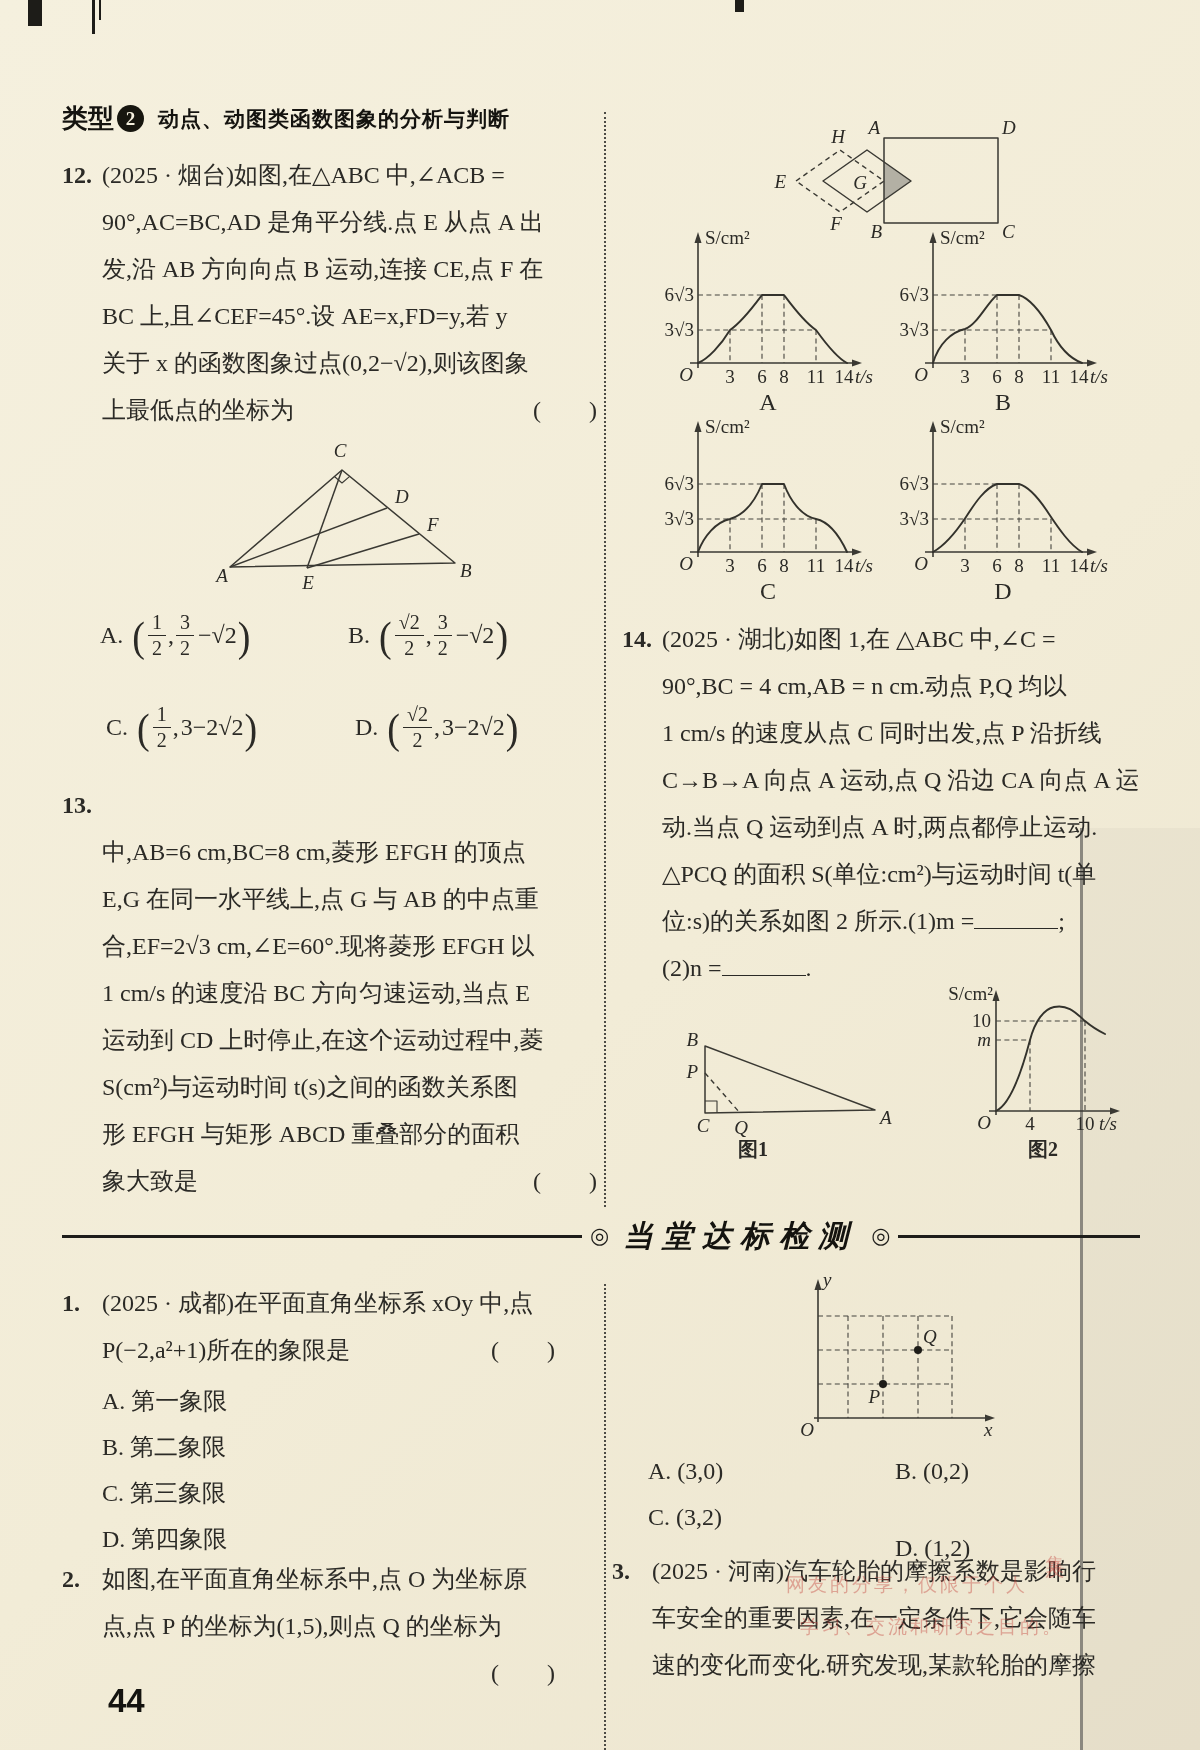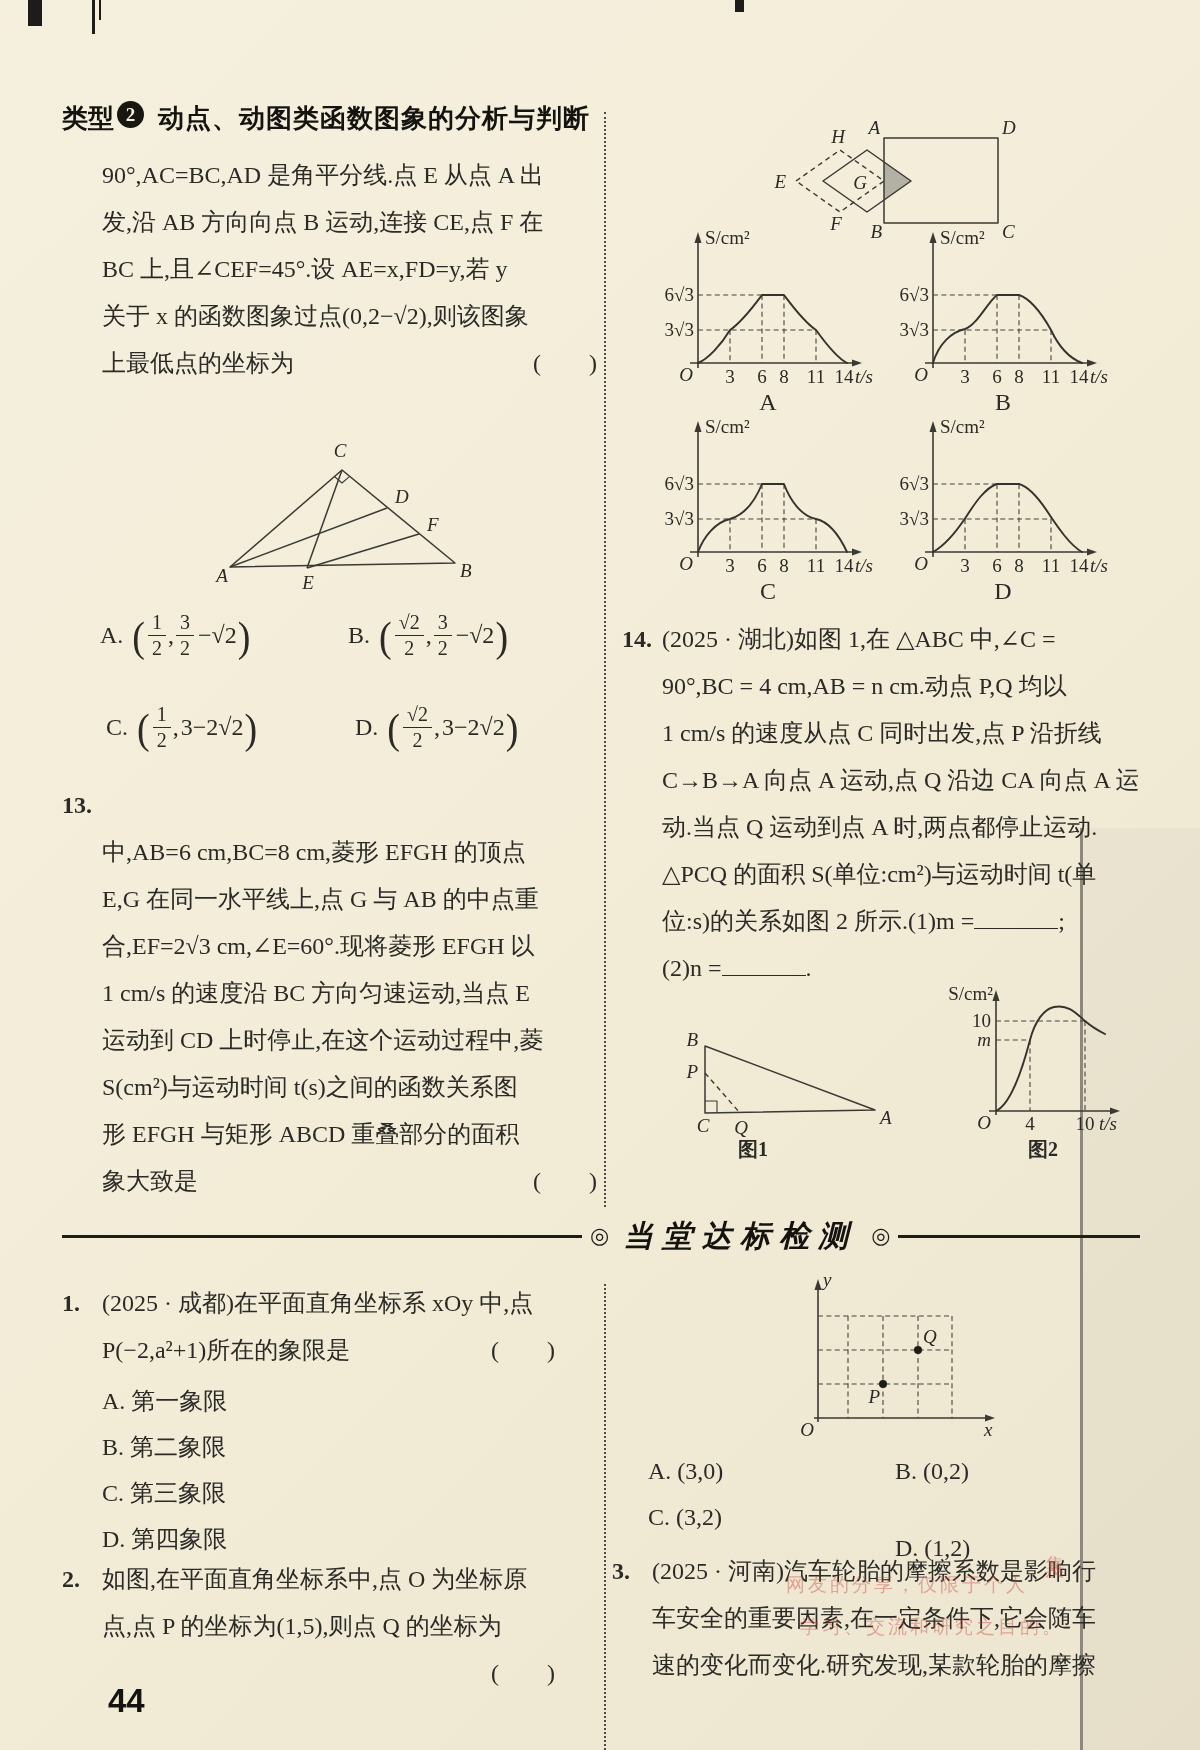--- a/index.html
+++ b/index.html
@@ -23,25 +23,25 @@
   .frac .bot{padding-top:2px;}
   .tail{margin-left:2px;}
   .blank{display:inline-block;width:84px;height:1.1em;border-bottom:1.7px solid #2b2a26;}
   .vdots{border-left:2px dotted #4c4b45;width:0;}
   .divider{display:flex;align-items:center;}
   .dline{height:3px;background:#1e1d1a;}
   .ring{font-size:22px;color:#1e1d1a;margin:0 8px;}
   .dtitle{font-size:30px;font-weight:bold;color:#14130f;letter-spacing:9px;margin:0 6px;white-space:nowrap;font-style:italic;}
   .caption{font-size:20px;font-weight:bold;}
   .pagenum{font-family:"Liberation Sans","DejaVu Sans",sans-serif;font-weight:bold;font-size:33px;color:#14130f;margin-left:38px;}
-  .hdr{display:flex;}
+  .hdr{display:flex;align-items:center;}
   .hbadge{font-size:26px;font-weight:bold;color:#14130f;}
   .hcirc{display:inline-flex;align-items:center;justify-content:center;width:27px;height:27px;border-radius:50%;
          background:#17160f;color:#f5f0de;font-size:19px;font-weight:bold;margin:0 14px 0 3px;flex:none;}
-  .htitle{font-size:26px;font-weight:bold;color:#14130f;letter-spacing:1px;}
+  .htitle{font-size:21px;font-weight:bold;color:#14130f;letter-spacing:1px;}
   .mark{background:#1d1c18;}
   .wm{color:rgba(198,70,62,0.42);font-size:19px;letter-spacing:3px;white-space:nowrap;}
   .wmv{writing-mode:vertical-rl;letter-spacing:6px;}
   svg .ax{stroke:#3a3933;stroke-width:1.6;fill:none;}
   svg .axf{fill:#3a3933;stroke:none;}
   svg .dsh{stroke:#45443e;stroke-width:1.1;stroke-dasharray:5 3.4;fill:none;}
   svg .cv{stroke:#33322c;stroke-width:1.9;fill:none;stroke-linejoin:round;stroke-linecap:round;}
   svg .fig{stroke:#3a3933;stroke-width:1.5;fill:none;stroke-linejoin:round;}
   svg .figd{stroke:#3a3933;stroke-width:1.4;fill:none;stroke-dasharray:5 4;stroke-linejoin:round;}
   svg text{font-family:"Liberation Serif","DejaVu Serif",serif;font-size:19px;fill:#2b2a26;}
@@ -67,20 +67,24 @@
   <div class="abs vdots" style="left:604px;top:112px;height:1095px"></div>
   <div class="abs vdots" style="left:604px;top:1284px;height:466px"></div>
 
   <div class="abs hdr" style="left:62px;top:101px">
     <span class="hbadge">类型</span>
     <span class="hcirc">2</span>
     <span class="htitle">动点、动图类函数图象的分析与判断</span>
   </div>
 
   <div class="abs para" style="left:62px;top:152px;width:535px">
+    <div class="line">
+        <span class="num">12.</span>
+        <span>(2025 · 烟台)如图,在△ABC 中,∠ACB =</span>
+      </div>
     <div class="line indent">
         <span>90°,AC=BC,AD 是角平分线.点 E 从点 A 出</span>
       </div>
     <div class="line indent">
         <span>发,沿 AB 方向向点 B 运动,连接 CE,点 F 在</span>
       </div>
     <div class="line indent">
         <span>BC 上,且∠CEF=45°.设 AE=x,FD=y,若 y</span>
       </div>
     <div class="line indent">

